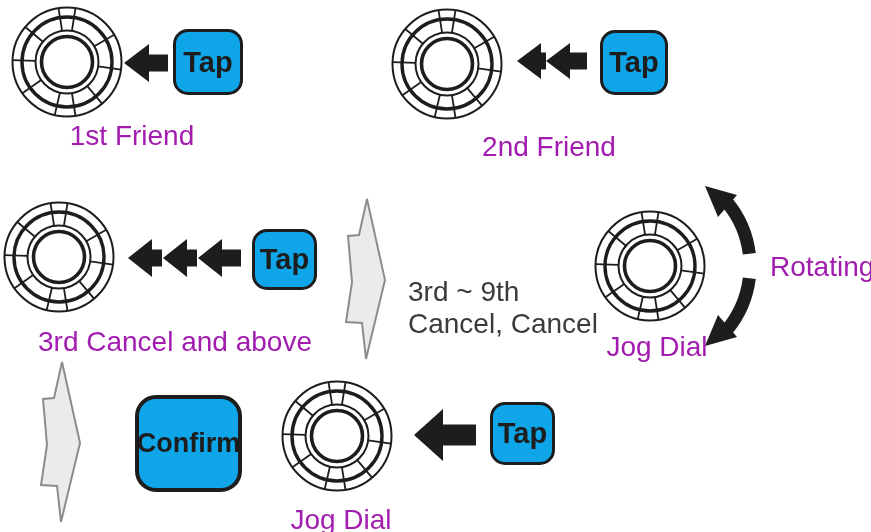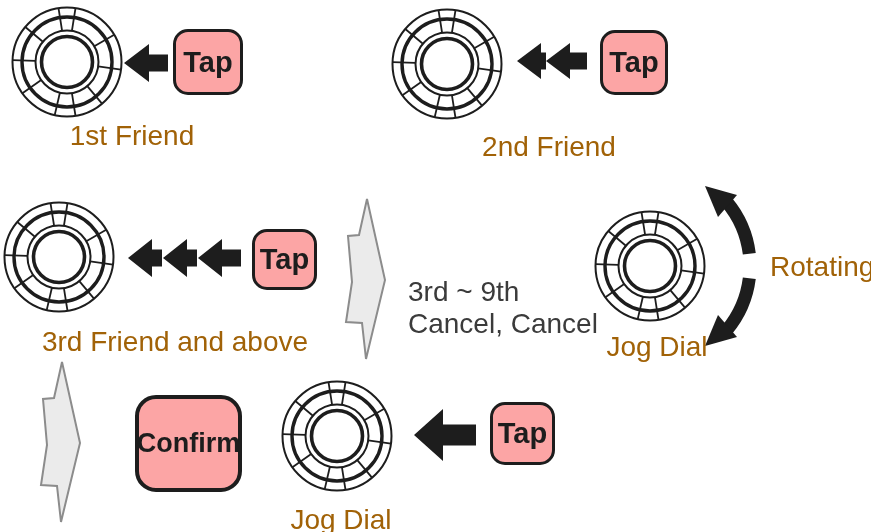--- a/index.html
+++ b/index.html
@@ -2,31 +2,31 @@
 <html><head>
 <meta charset="utf-8">
 <style>
   html,body{margin:0;padding:0;background:#ffffff;}
   #stage{
     position:relative;width:871px;height:532px;background:#ffffff;overflow:hidden;
     font-family:"Liberation Sans", sans-serif;
   }
   #art{position:absolute;left:0;top:0;z-index:0;}
   .lbl{
-    position:absolute;z-index:2;color:#a16207;font-size:28px;line-height:1.1;
+    position:absolute;z-index:2;color:#a21caf;font-size:28px;line-height:1.1;
     white-space:nowrap;
   }
   .lbl.centered{transform:translateX(-50%);}
   .note{
     position:absolute;z-index:2;color:#3b3b3b;font-size:28px;line-height:31.5px;
     white-space:nowrap;
     margin-top:28px;
   }
   .keybtn{
-    position:absolute;z-index:2;box-sizing:border-box;background:#fca5a5;
+    position:absolute;z-index:2;box-sizing:border-box;background:#0ea5e9;
     border:3.5px solid #1d1d1d;border-radius:15px;
     display:flex;align-items:center;justify-content:center;
     color:#1d1d1d;font-weight:bold;
   }
   .keybtn.tap{font-size:29px;letter-spacing:0px;}
   .keybtn.confirm{border-width:4px;border-radius:21px;font-size:27px;}
 </style>
 </head>
 <body>
 
@@ -114,21 +114,21 @@
   </div>
 
   <div class="keybtn confirm" style="left:135px;top:395px;width:107px;height:97px;">
     <span>Confirm</span>
   </div>
 
   <div class="lbl centered" style="left:132px;top:121px;">1st Friend</div>
 
   <div class="lbl centered" style="left:526px;top:132px;margin-left:23px;">2nd Friend</div>
 
-  <div class="lbl centered" style="left:175px;top:327px;">3rd Friend and above</div>
+  <div class="lbl centered" style="left:175px;top:327px;">3rd Cancel and above</div>
 
   <div class="lbl centered" style="left:657px;top:332px;">Jog Dial</div>
 
   <div class="lbl centered" style="left:341px;top:505px;">Jog Dial</div>
 
   <div class="lbl" style="left:770px;top:252px;">Rotating</div>
 
   <div class="note" style="left:408px;top:248px;">
     <div>3rd ~ 9th</div>
     <div>Cancel, Cancel</div>

